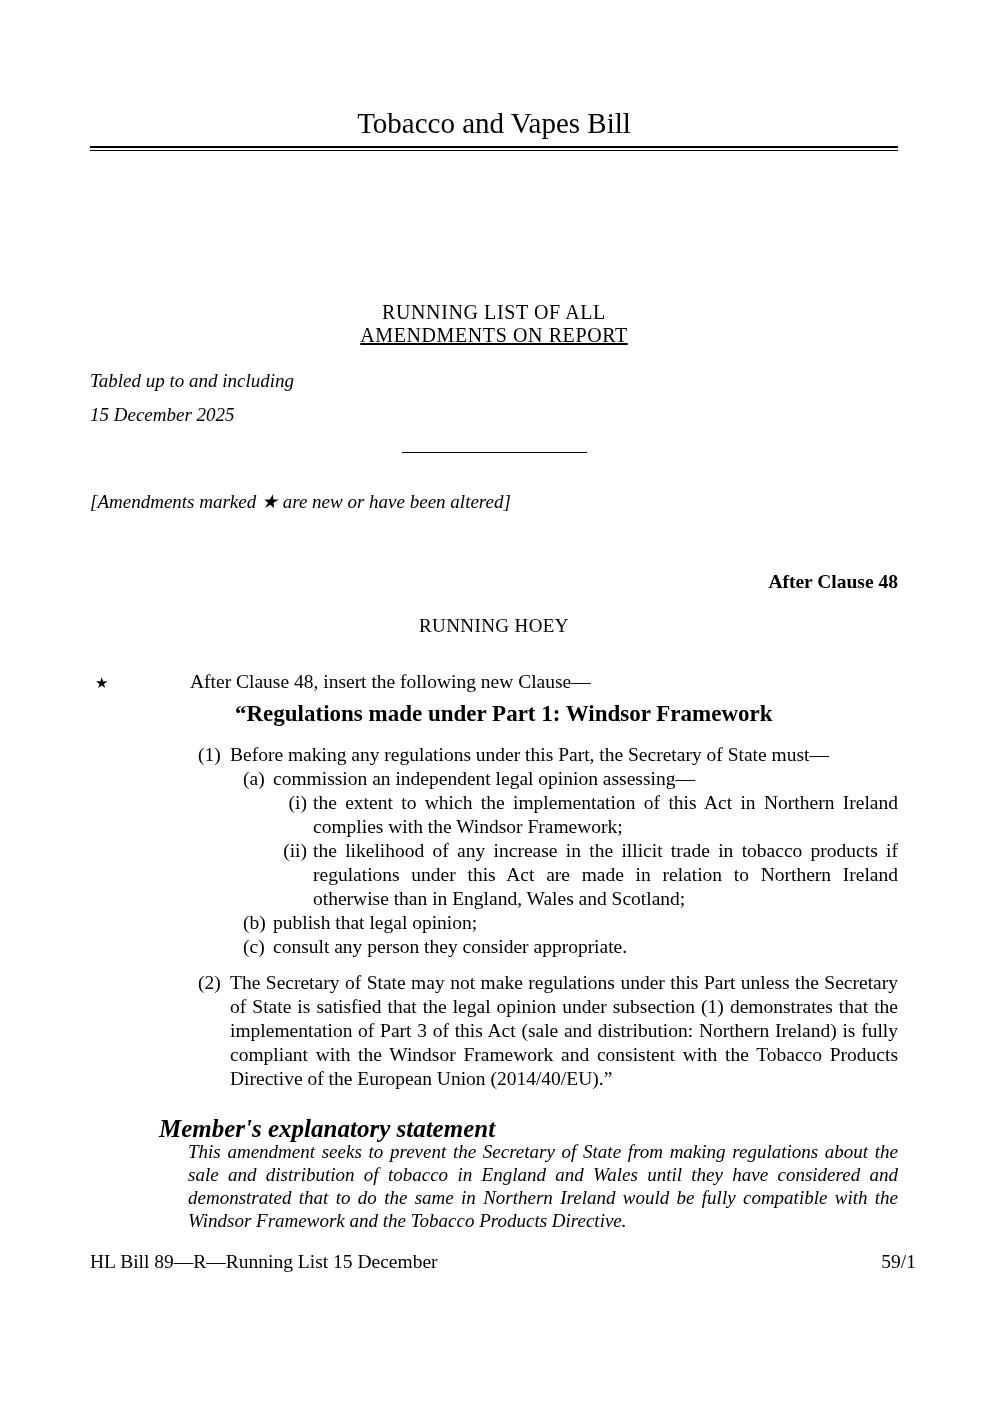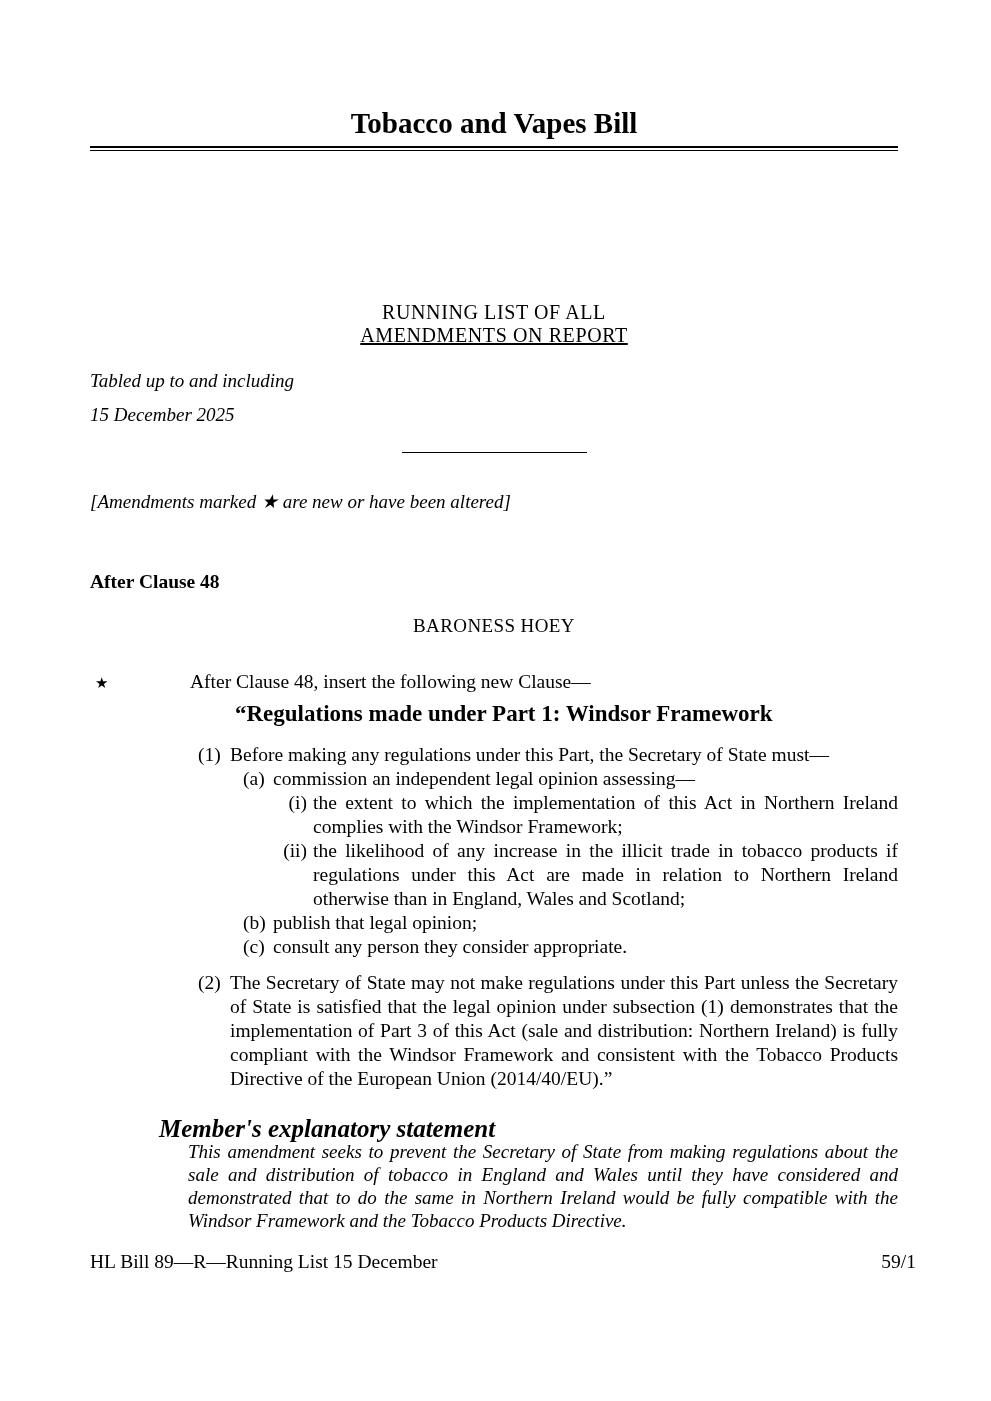--- a/index.html
+++ b/index.html
@@ -14,21 +14,21 @@
     background: #ffffff;
     color: #000000;
     font-family: "Liberation Serif", "DejaVu Serif", serif;
     box-sizing: border-box;
     padding: 0 93px 0 90px;
     overflow: hidden;
   }
   .title {
     margin-top: 106px;
     text-align: center;
-    font-weight: bold;
+    font-weight: normal;
     font-size: 29px;
     line-height: 34px;
   }
   .double-rule {
     margin-top: 6px;
     height: 2px;
     border-top: 2.5px solid #000;
     border-bottom: 1.6px solid #000;
   }
   .caps-line {
@@ -51,21 +51,21 @@
     border-top: 1.6px solid #000;
     height: 0;
   }
   .marker-note {
     margin-top: 37px;
     font-style: italic;
     font-size: 19px;
   }
   .place-heading {
     margin-top: 58px;
-    text-align: left;
+    text-align: right;
     font-weight: bold;
     font-size: 19.5px;
   }
   .mover {
     margin-top: 22px;
     text-align: center;
     font-size: 19px;
     letter-spacing: 0.4px;
   }
   .instruction-row {
@@ -141,21 +141,21 @@
   <div class="caps-line caps-2">AMENDMENTS ON REPORT</div>
 
   <div class="italic-line tabled-1">Tabled up to and including</div>
   <div class="italic-line tabled-2">15 December 2025</div>
 
   <div class="short-rule"></div>
 
   <div class="marker-note">[Amendments marked ★ are new or have been altered]</div>
 
   <div class="place-heading">After Clause 48</div>
-  <div class="mover">BARONESS HOEY</div>
+  <div class="mover">RUNNING HOEY</div>
 
   <div class="instruction-row">
     <span class="star">★</span>
     <span>After Clause 48, insert the following new Clause—</span>
   </div>
 
   <div class="clause-title">“Regulations made under Part 1: Windsor Framework</div>
 
   <div class="provisions">
     <div class="provision lvl1">

